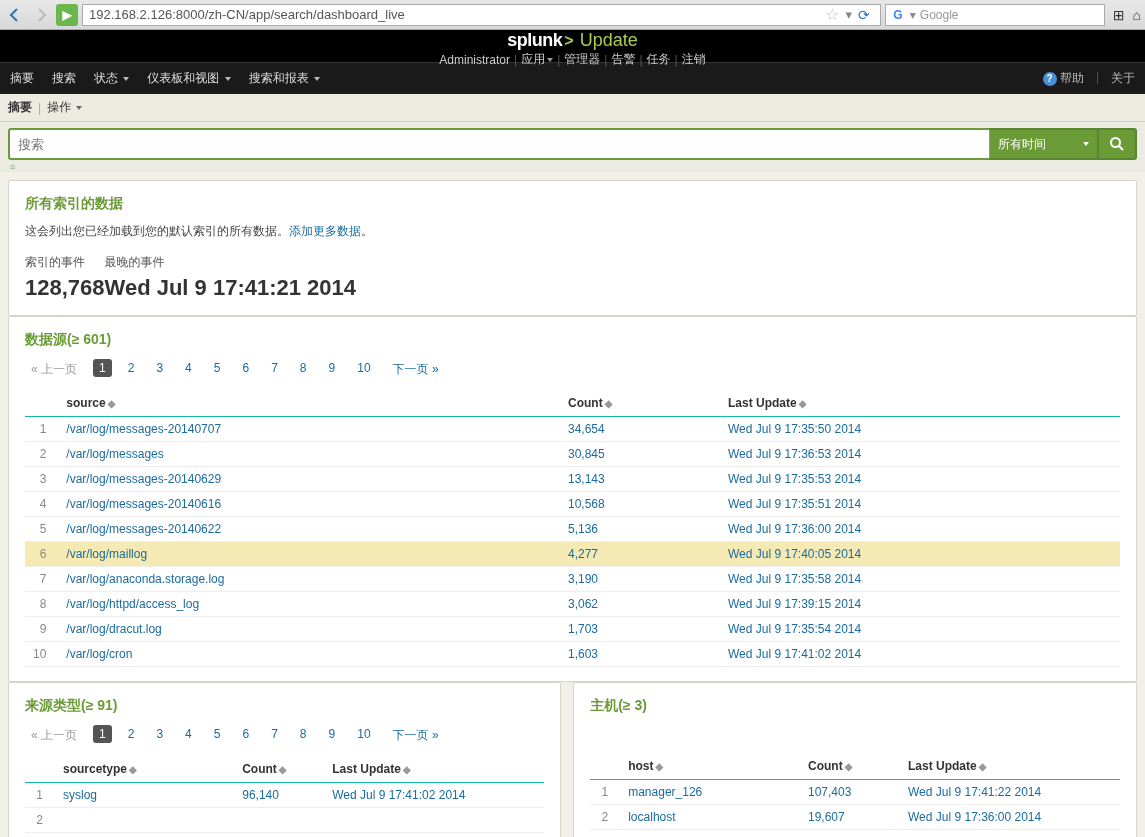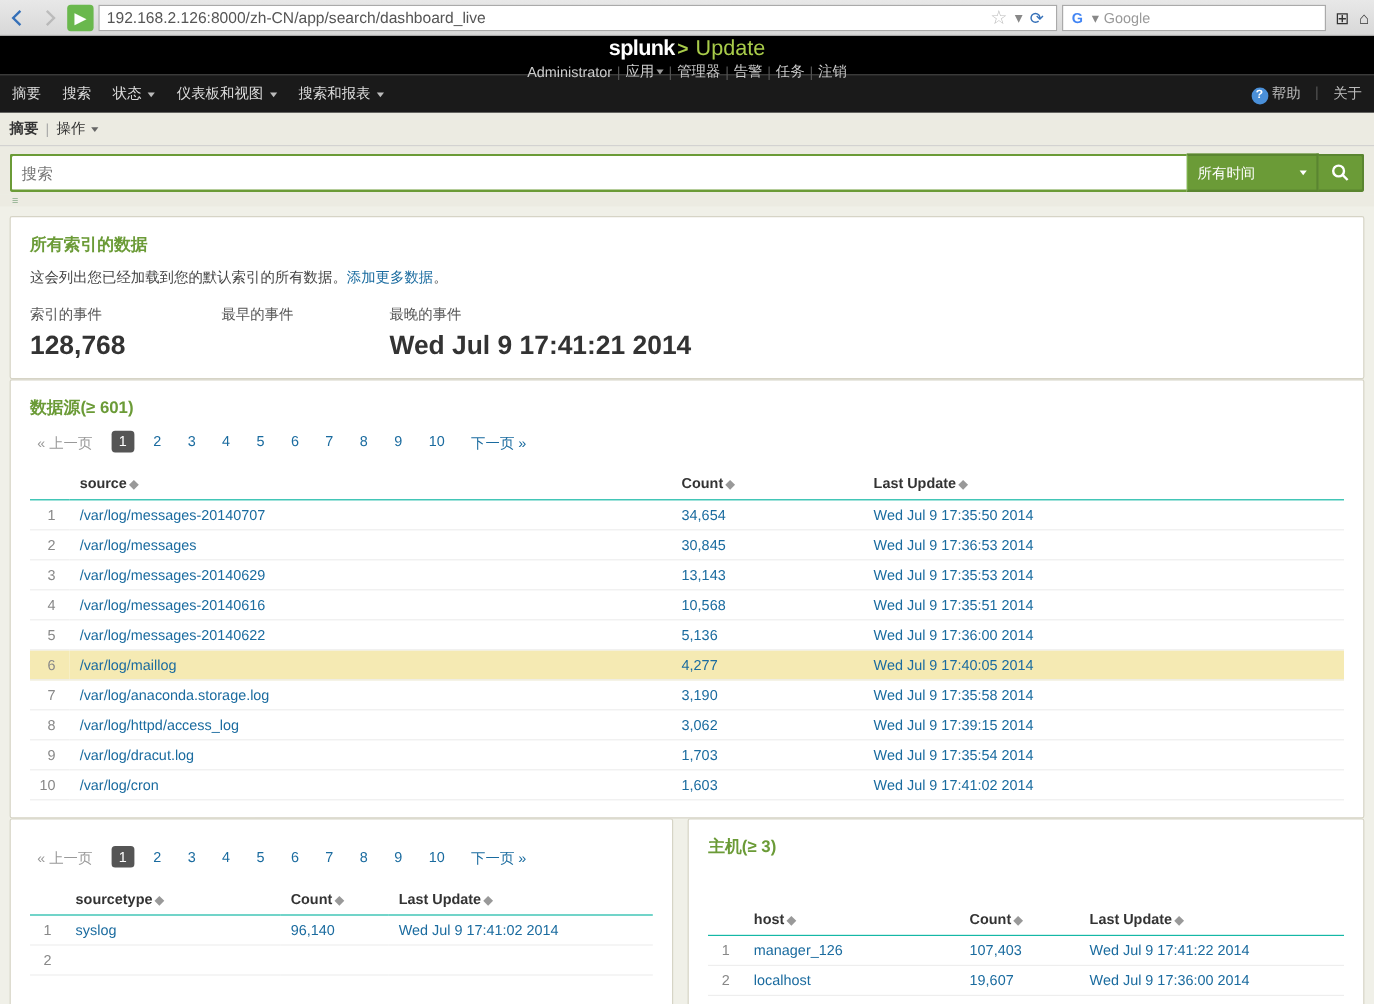--- a/index.html
+++ b/index.html
@@ -46,21 +46,21 @@
 .search-btn { width:38px; height:32px; background:#6b9b37; display:flex; align-items:center; justify-content:center; border:2px solid #5a8530; border-left:none; border-radius:0 3px 3px 0;}
 .search-btn svg { width:16px; height:16px; fill:#fff;}
 .drag-row { height:10px; background:#ecebe2; padding-left:10px; color:#8a8; font-size:9px;}
 
 
 .content { padding:8px;}
 .panel { background:#fff; border:1px solid #d6d4c6; border-radius:2px; padding:14px 16px;}
 .panel-title { color:#6b9b37; font-size:14px; font-weight:bold; margin-bottom:10px;}
 .desc { color:#444; margin-bottom:14px;}
 .link-inline { color:#1a6b9f;}
-.stats-row { display:flex; gap:80px;}
+.stats-row { display:flex; }
 .stat-label { color:#555; font-size:12px; margin-bottom:4px;}
 .stat-value { font-size:22px; font-weight:bold; color:#333;}
 
 
 .pagination { display:flex; gap:10px; align-items:flex-start; margin:8px 0 10px 0; font-size:12px;}
 .pagination .pg { color:#1a6b9f; cursor:pointer; padding:2px 6px;}
 .pagination .pg.active { background:#555; color:#fff; border-radius:3px;}
 .pagination .pg.dis { color:#999;}
 
 
@@ -178,21 +178,20 @@
   <div class="panel-title">所有索引的数据</div>
   <div class="desc">
     <span>这会列出您已经加载到您的默认索引的所有数据。</span><a class="link-inline">添加更多数据</a><span>。</span>
   </div>
   <div class="stats-row">
     <div>
       <div class="stat-label">索引的事件</div>
       <div class="stat-value">128,768</div>
     </div>
     <div>
-      <div class="stat-label">最早的事件</div>
     </div>
     <div>
       <div class="stat-label">最晚的事件</div>
       <div class="stat-value">Wed Jul 9 17:41:21 2014</div>
     </div>
   </div>
 </div>
 
 <div class="panel">
   <div class="panel-title">数据源(≥ 601)</div>
@@ -280,20 +279,21 @@
             <td class="link"><a>1,603</a></td>
             <td class="link"><a>Wed Jul 9 17:41:02 2014</a></td>
           </tr>
         </tbody>
   </table>
 </div>
 
 <div class="two-col">
   <div class="col-l">
     <div class="panel">
+      <div class="panel-title">来源类型(≥ 91)</div>
       <div class="pagination">
         <span class="pg dis">« 上一页</span>
         <span class="pg active">1</span>
         <span class="pg">2</span>
         <span class="pg">3</span>
         <span class="pg">4</span>
         <span class="pg">5</span>
         <span class="pg">6</span>
         <span class="pg">7</span>
         <span class="pg">8</span>

